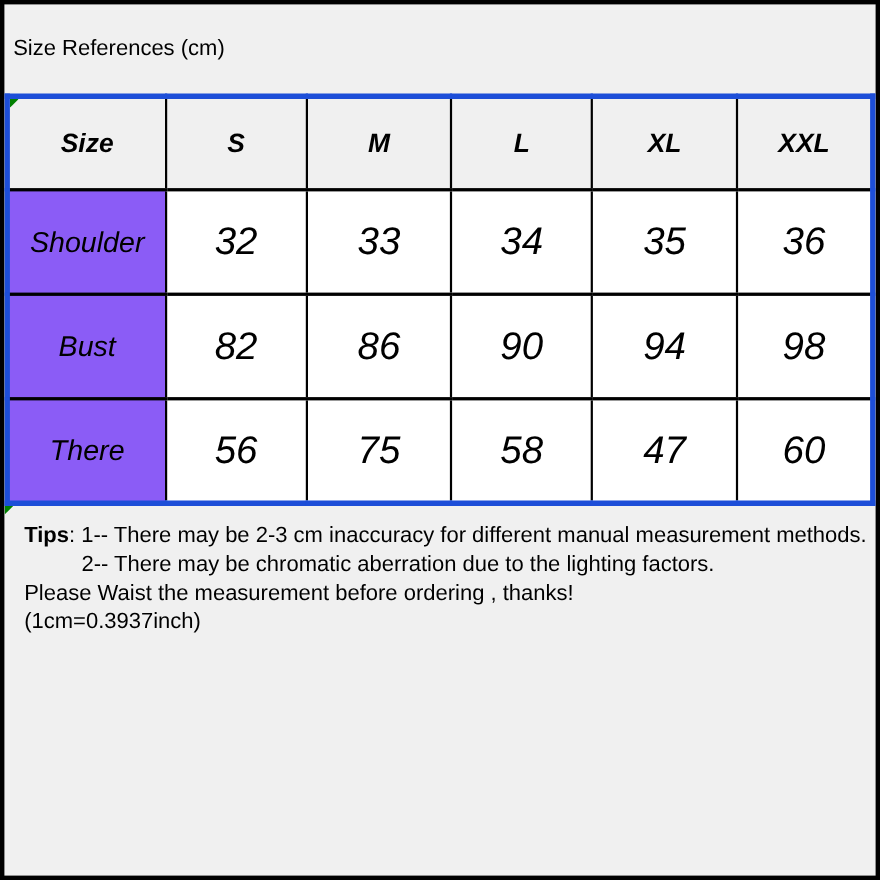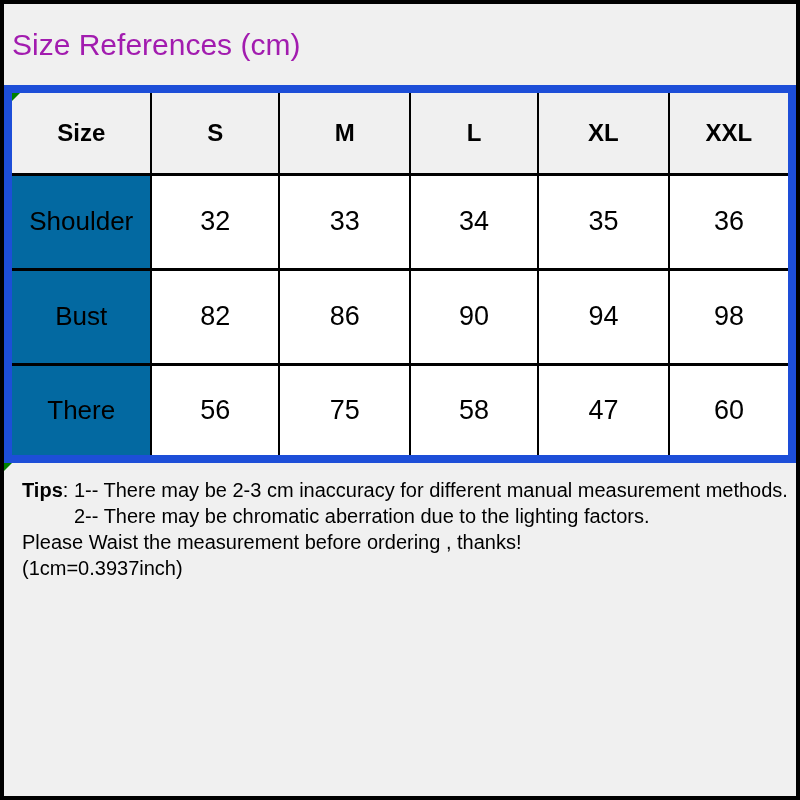--- a/index.html
+++ b/index.html
@@ -15,52 +15,52 @@
     border: 4px solid #000000;
     overflow: hidden;
   }
   .title-bar {
     height: 81px;
     display: flex;
     align-items: center;
     padding-left: 8px;
   }
   .title-bar .title {
-    font-size: 30px;
-    color: #a21caf;
+    font-size: 20px;
+    color: #000000;
   }
   table.size-table {
     width: 100%;
     border-collapse: collapse;
     table-layout: fixed;
   }
   table.size-table th, table.size-table td {
     border: 2px solid #000000;
     border-top-width: 3px;
     border-bottom-width: 3px;
     text-align: center;
     vertical-align: middle;
     color: #000000;
   }
-  table.size-table { border: 8px solid #1d4ed8; }
+  table.size-table { border: 5px solid #1d4ed8; font-style: italic; }
   thead tr { height: 85px; }
   tbody tr { height: 95px; }
   thead th {
     background: #f0f0f0;
     font-size: 24px;
     font-weight: bold;
   }
   tbody th {
-    background: #0369a1;
+    background: #8b5cf6;
     font-size: 26px;
     font-weight: normal;
   }
   tbody td {
     background: #ffffff;
-    font-size: 27px;
+    font-size: 35px;
     font-weight: normal;
   }
   .corner-cell { position: relative; }
   .err-triangle {
     position: absolute;
     top: 0;
     left: 0;
     width: 8px;
     height: 8px;
     background: #008000;

